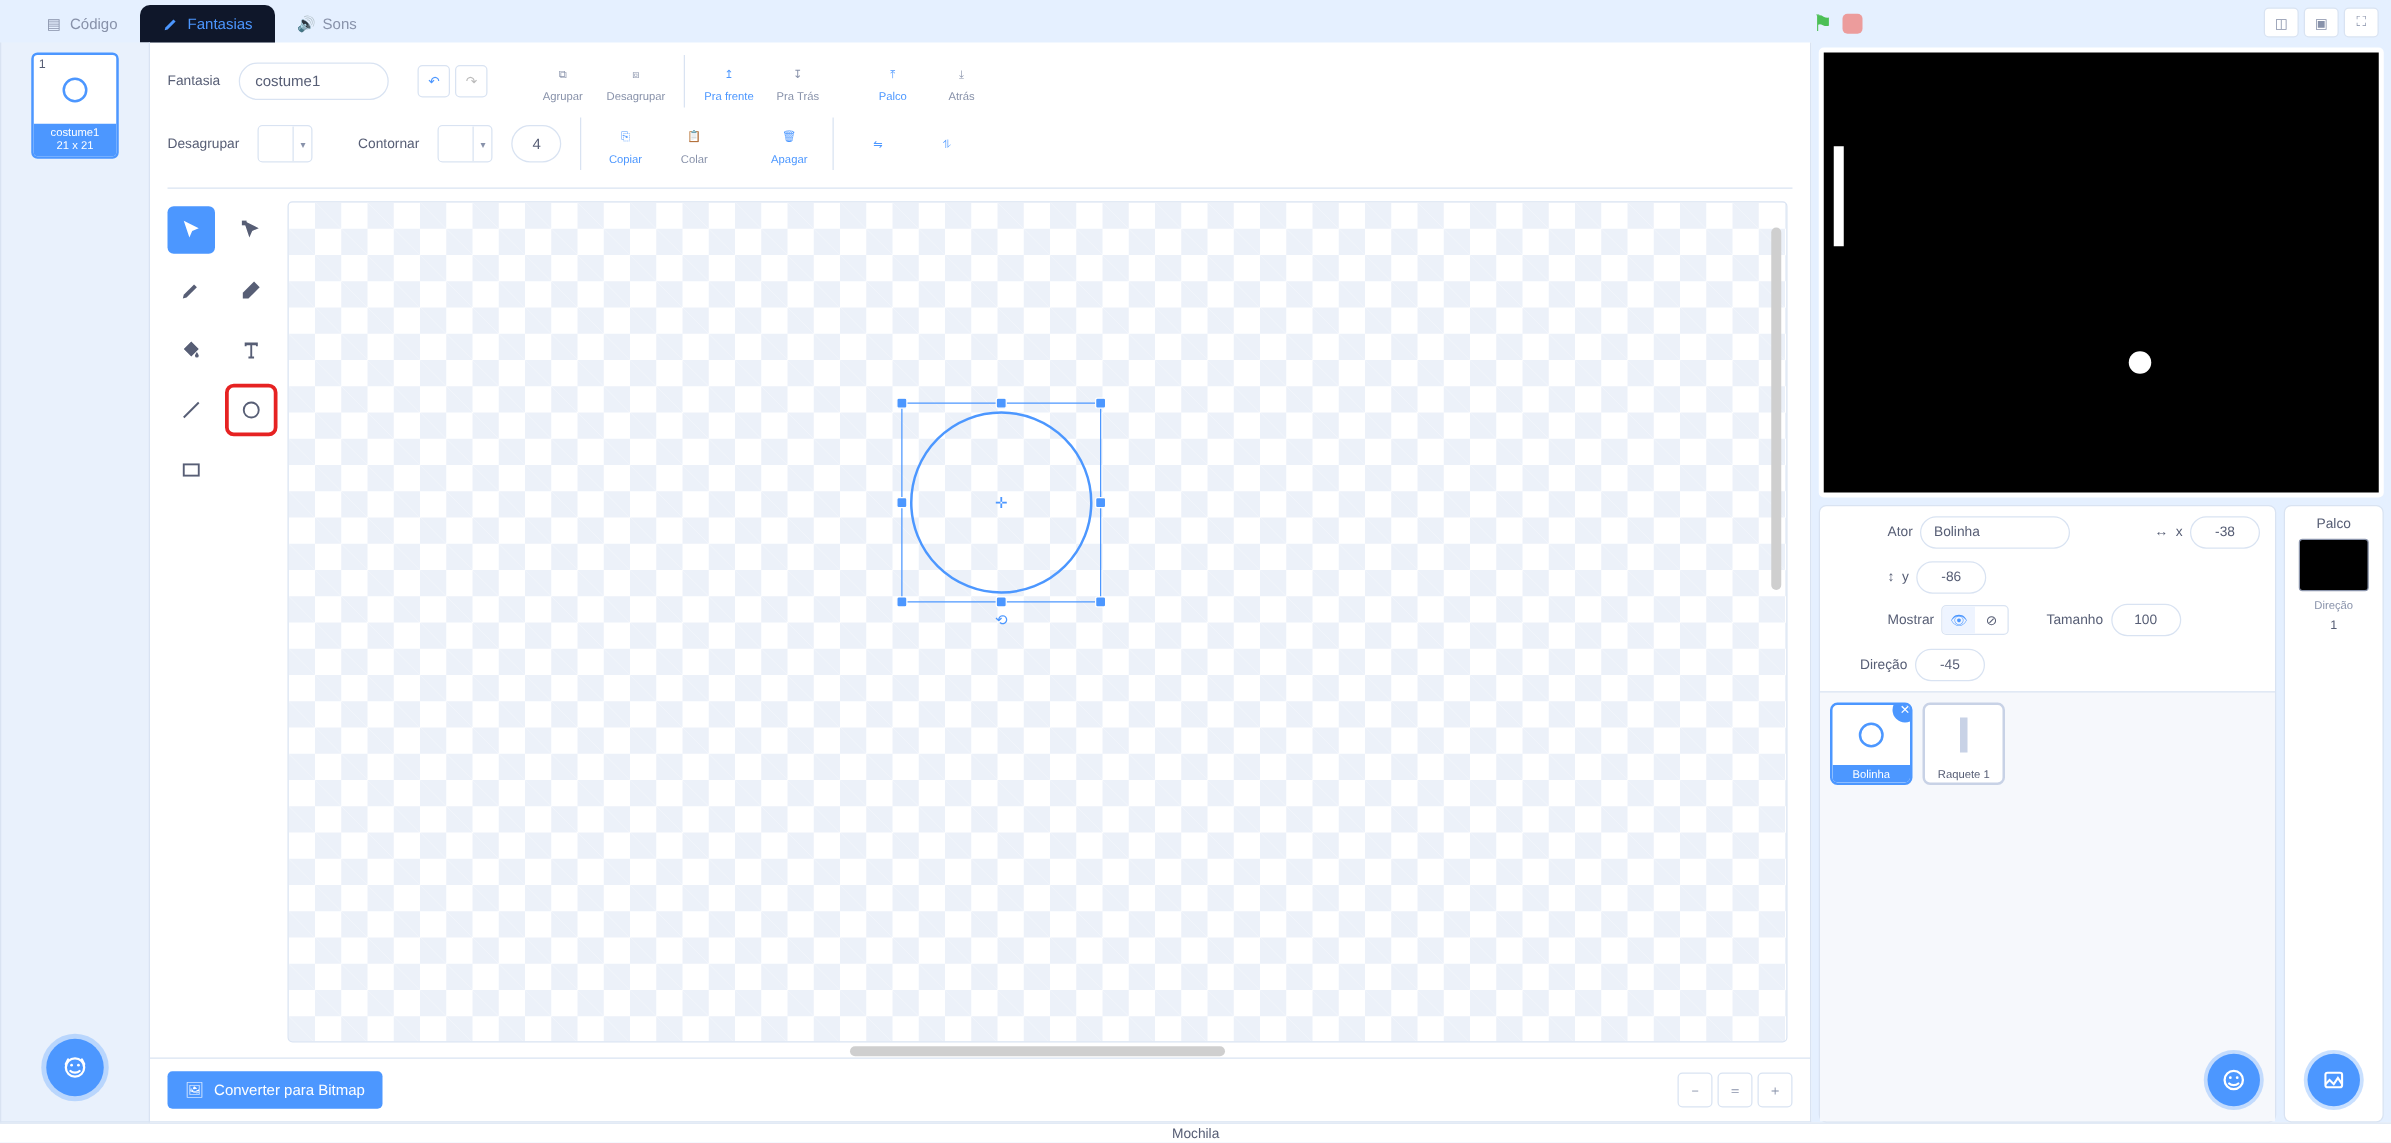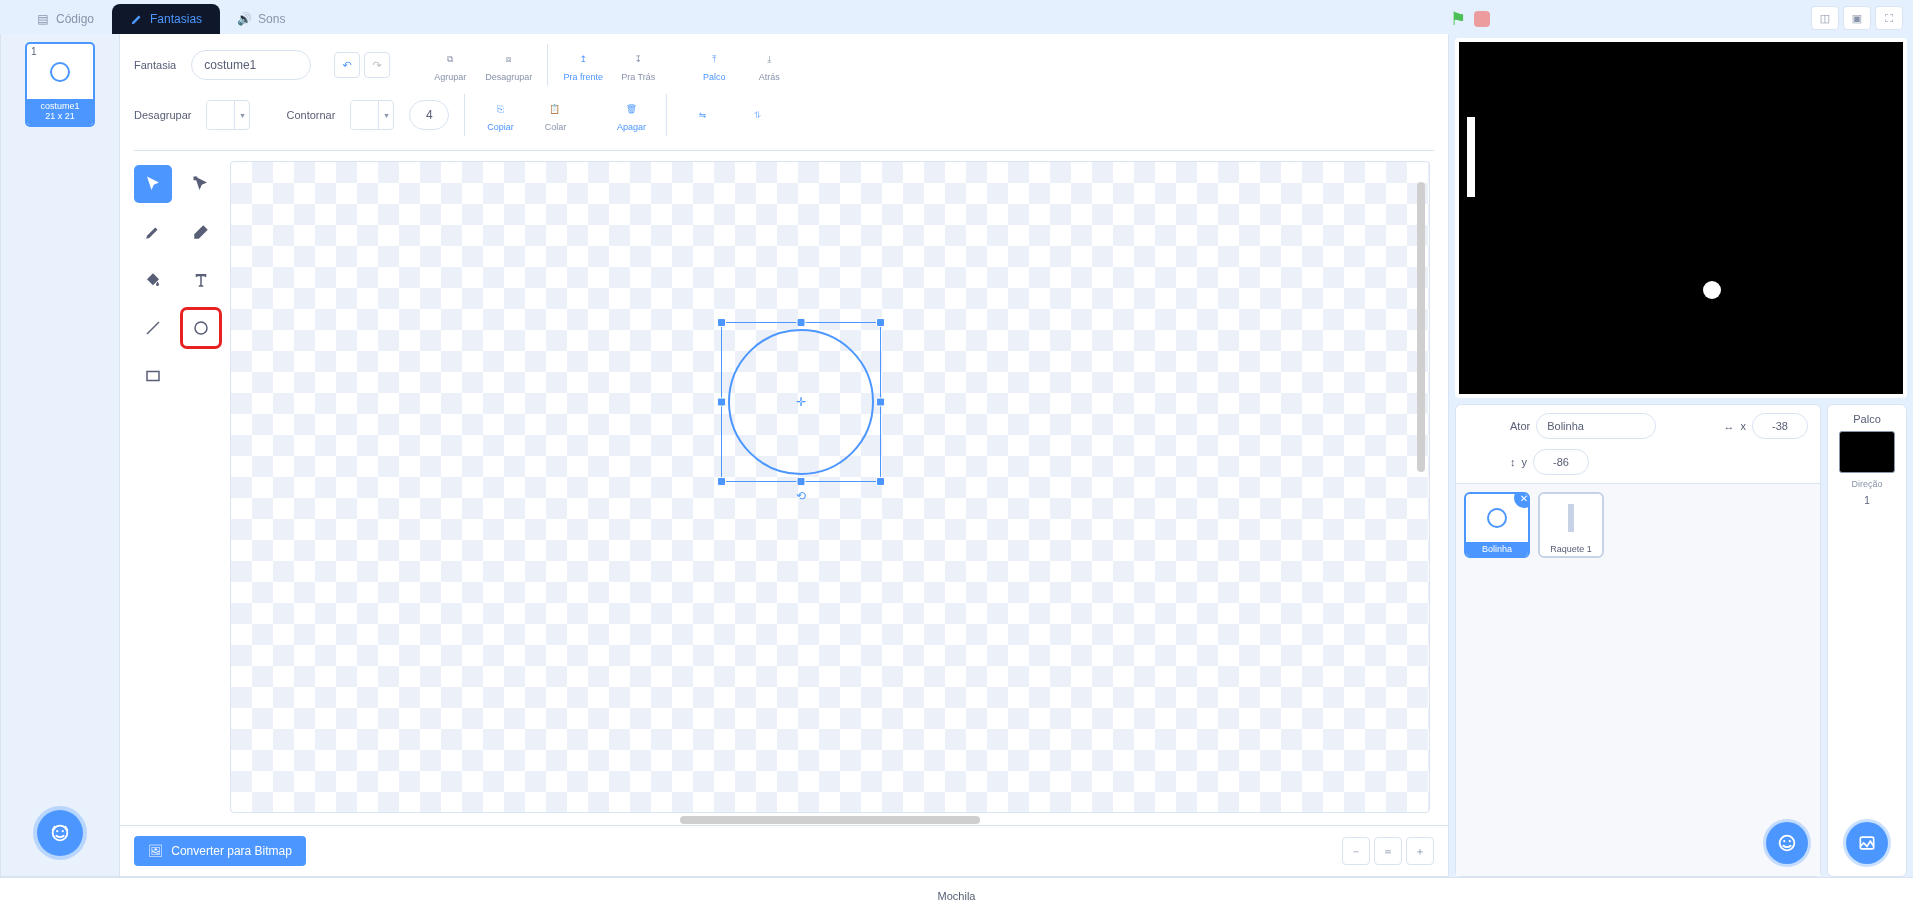--- a/index.html
+++ b/index.html
@@ -104,21 +104,21 @@
   .sthumb .trect { width:6px; height:28px; background:#c8d2e6; }
   .sthumb .tcap { width:100%; text-align:center; font-size:9px; padding:2px 0; color:var(--text); }
   .sthumb.sel .tcap { background:var(--blue); color:#fff; }
   .sthumb .del { position:absolute; top:-6px; right:-6px; width:20px; height:20px; border-radius:50%; background:var(--blue); color:#fff; display:flex; align-items:center; justify-content:center; font-size:10px; }
   .stagecol { width:80px; background:#ffffff; border:1px solid var(--panelborder); border-radius:6px; display:flex; flex-direction:column; align-items:center; gap:6px; padding:8px 4px; position:relative; }
   .stagecol .sthumbS { width:56px; height:42px; background:#000; border:1px solid #8a94ab; border-radius:3px; }
   .fab { position:absolute; bottom:12px; width:42px; height:42px; border-radius:50%; background:var(--blue); color:#fff; display:flex; align-items:center; justify-content:center; box-shadow:0 0 0 3px rgba(76,151,255,.3); }
   .spriteinfo .fab { right:12px; }
   .stagecol .fab { left:50%; transform:translateX(-50%); }
 
-  .backpack { height:37px; background:#fff; border-top:1px solid var(--panelborder); display:flex; align-items:center; justify-content:center; font-size:11px; color:var(--text); }
+  .backpack { height:16px; background:#fff; border-top:1px solid var(--panelborder); display:flex; align-items:center; justify-content:center; font-size:11px; color:var(--text); }
 
   svg { display:block; }
 </style>
 </head>
 <body>
 
 <div class="app">
 
   <div class="toprow">
     <div class="tab">
@@ -355,20 +355,37 @@
               <span>↔</span>
               <span>x</span>
               <input class="smin" value="-38" style="">
             </div>
             <div class="field">
               <span>↕</span>
               <span>y</span>
               <input class="smin" value="-86" style="">
             </div>
           </div>
+          <div class="inforow" style="padding-top:0">
+            <div class="field">
+              <span>Mostrar</span>
+              <div class="vis">
+                <div class="on">👁</div>
+                <div>⊘</div>
+              </div>
+            </div>
+            <div class="field" style="margin-left:20px">
+              <span>Tamanho</span>
+              <input class="smin" value="100" style="">
+            </div>
+            <div class="field" style="margin-left:20px">
+              <span>Direção</span>
+              <input class="smin" value="-45" style="">
+            </div>
+          </div>
 
           <div class="spritelist">
             <div class="sthumb sel">
               <div class="del">✕</div>
               <div class="timg">
                   <div class="tcirc"></div>
                 </div>
               <div class="tcap">Bolinha</div>
             </div>
             <div class="sthumb">

